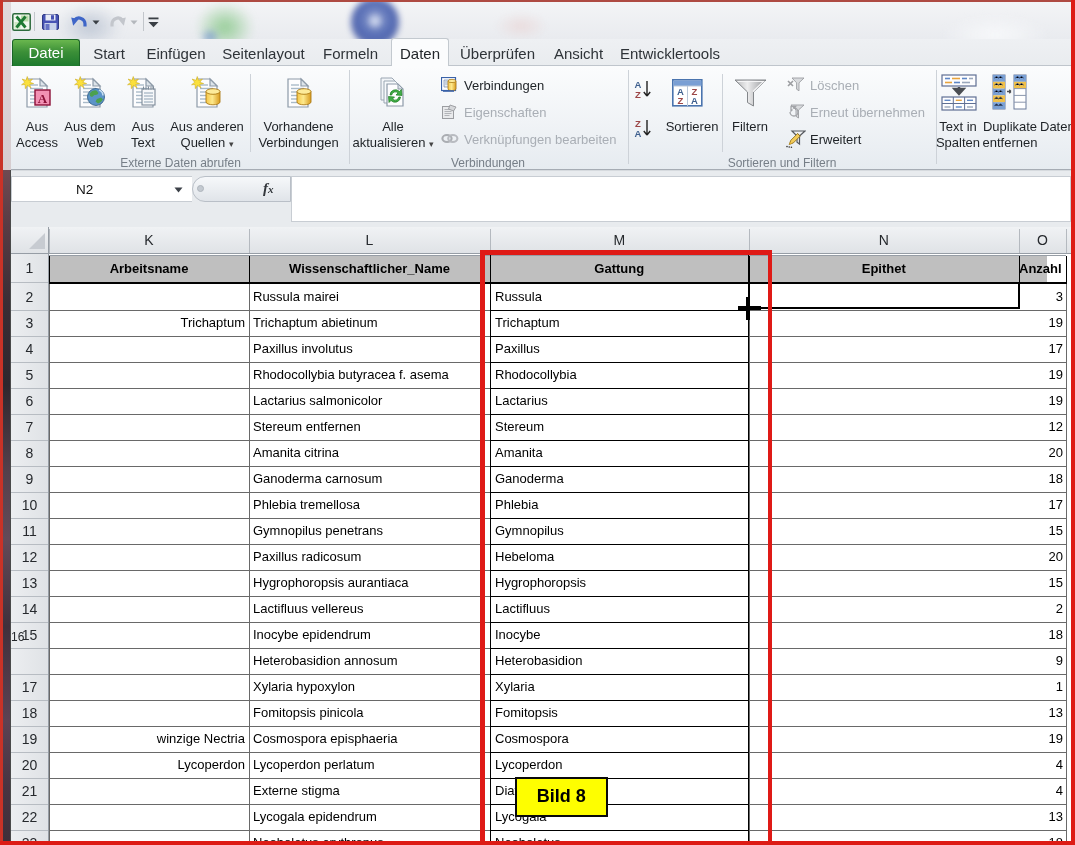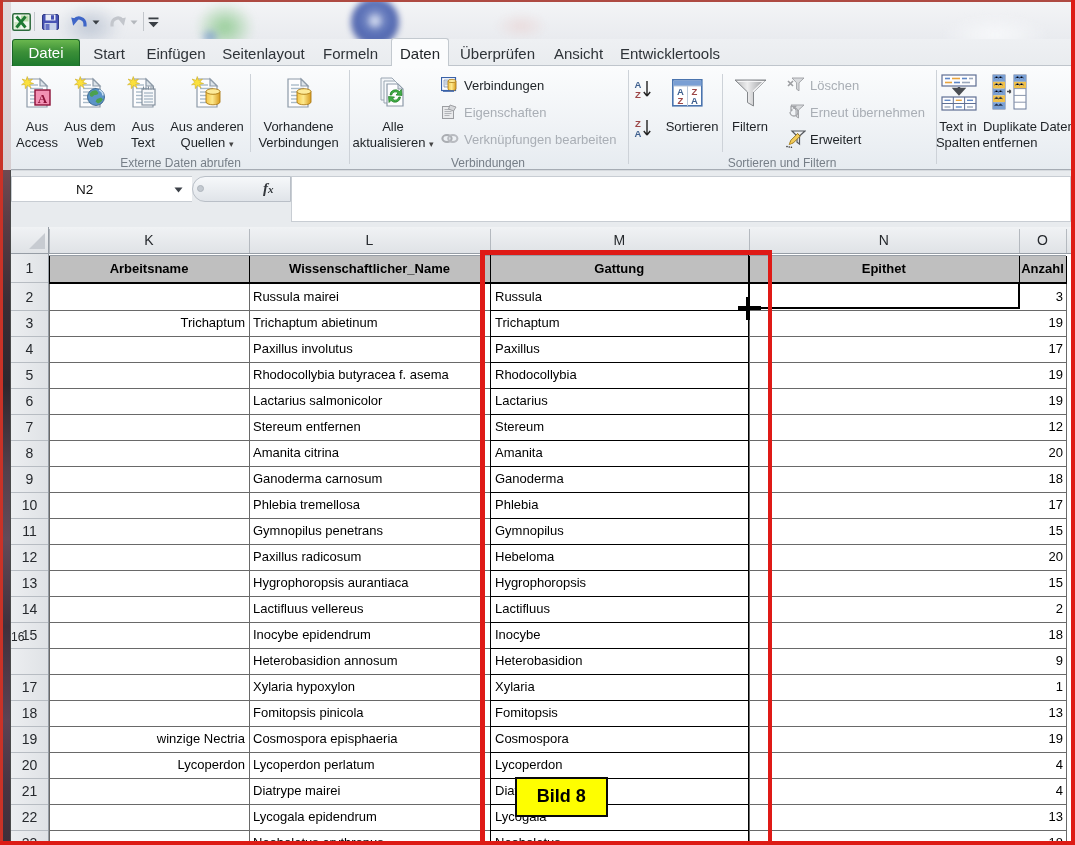--- a/index.html
+++ b/index.html
@@ -396,21 +396,21 @@
 <div class="a" style="left:11px;top:804px;width:37px;height:1px;background:#b7bcc2"></div>
 <div class="a" style="left:11px;top:804px;width:37px;height:26px;font-size:14px;color:#26292d;text-align:center;line-height:26px">22</div>
 <div class="a" style="left:11px;top:830px;width:37px;height:1px;background:#b7bcc2"></div>
 <div class="a" style="left:11px;top:830px;width:37px;height:26px;font-size:14px;color:#26292d;text-align:center;line-height:26px">23</div>
 
 <div class="a" style="left:49px;top:255px;width:1017px;height:1px;background:#969da5"></div>
 <div class="a hdr" style="left:49px;top:256px;width:200px;height:26px">Arbeitsname</div>
 <div class="a hdr" style="left:490px;top:256px;width:258.5px;height:26px">Gattung</div>
 <div class="a hdr" style="left:249px;top:256px;width:241px;height:26px">Wissenschaftlicher_Name</div>
 <div class="a hdr" style="left:748.5px;top:256px;width:270.5px;height:26px">Epithet</div>
-<div class="a hdr" style="left:1019px;top:256px;width:47px;height:26px">Anzahl</div>
+<div class="a hdr" style="left:1019px;top:256px;width:28px;height:26px">Anzahl</div>
 <div class="a blk" style="left:49px;top:256px;width:1px;height:26px"></div>
 <div class="a blk" style="left:249px;top:256px;width:1px;height:26px"></div>
 <div class="a blk" style="left:490px;top:256px;width:1px;height:26px"></div>
 <div class="a blk" style="left:748.5px;top:256px;width:1px;height:26px"></div>
 <div class="a blk" style="left:1019px;top:256px;width:1px;height:26px"></div>
 <div class="a blk" style="left:1066px;top:256px;width:1px;height:26px"></div>
 <div class="a blk" style="left:49px;top:282px;width:1018px;height:2px"></div>
 <div class="a gl" style="left:49px;top:310px;width:1017px;height:1px"></div>
 <div class="a gl" style="left:49px;top:336px;width:1017px;height:1px"></div>
 <div class="a gl" style="left:49px;top:362px;width:1017px;height:1px"></div>
@@ -512,21 +512,21 @@
 <div class="cell a" style="left:495px;top:700px">Fomitopsis</div>
 <div class="cell a" style="left:1019px;top:700px;width:44px;text-align:right">13</div>
 <div class="cell a" style="left:49px;top:726px;width:196px;text-align:right">winzige Nectria</div>
 <div class="cell a" style="left:253px;top:726px">Cosmospora episphaeria</div>
 <div class="cell a" style="left:495px;top:726px">Cosmospora</div>
 <div class="cell a" style="left:1019px;top:726px;width:44px;text-align:right">19</div>
 <div class="cell a" style="left:49px;top:752px;width:196px;text-align:right">Lycoperdon</div>
 <div class="cell a" style="left:253px;top:752px">Lycoperdon perlatum</div>
 <div class="cell a" style="left:495px;top:752px">Lycoperdon</div>
 <div class="cell a" style="left:1019px;top:752px;width:44px;text-align:right">4</div>
-<div class="cell a" style="left:253px;top:778px">Diatrype mairei</div>
+<div class="cell a" style="left:253px;top:778px">Externe stigma</div>
 <div class="cell a" style="left:495px;top:778px">Diatrype</div>
 <div class="cell a" style="left:1019px;top:778px;width:44px;text-align:right">4</div>
 <div class="cell a" style="left:253px;top:804px">Lycogala epidendrum</div>
 <div class="cell a" style="left:495px;top:804px">Lycogala</div>
 <div class="cell a" style="left:1019px;top:804px;width:44px;text-align:right">13</div>
 <div class="cell a" style="left:253px;top:830px">Neoboletus erythropus</div>
 <div class="cell a" style="left:495px;top:830px">Neoboletus</div>
 <div class="cell a" style="left:1019px;top:830px;width:44px;text-align:right">18</div>
 <div class="a" style="left:747.5px;top:281.5px;width:272px;height:27.5px;border:2.5px solid #000"></div>
 

